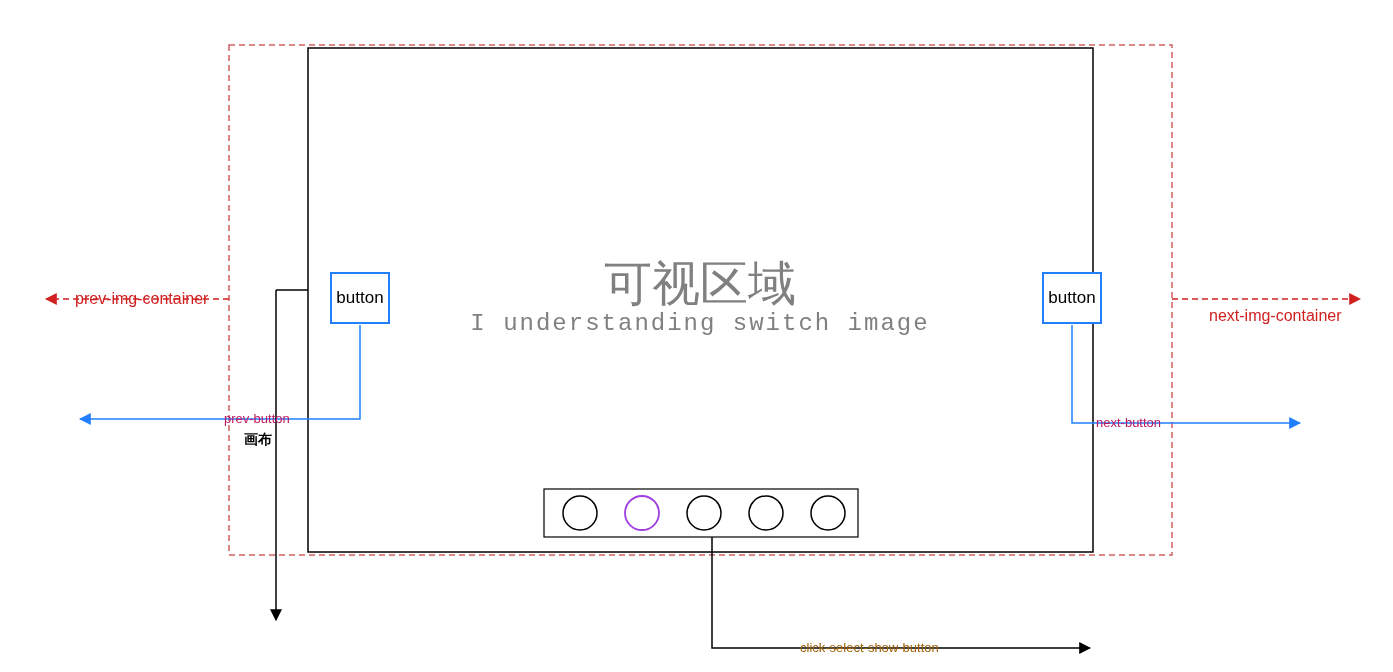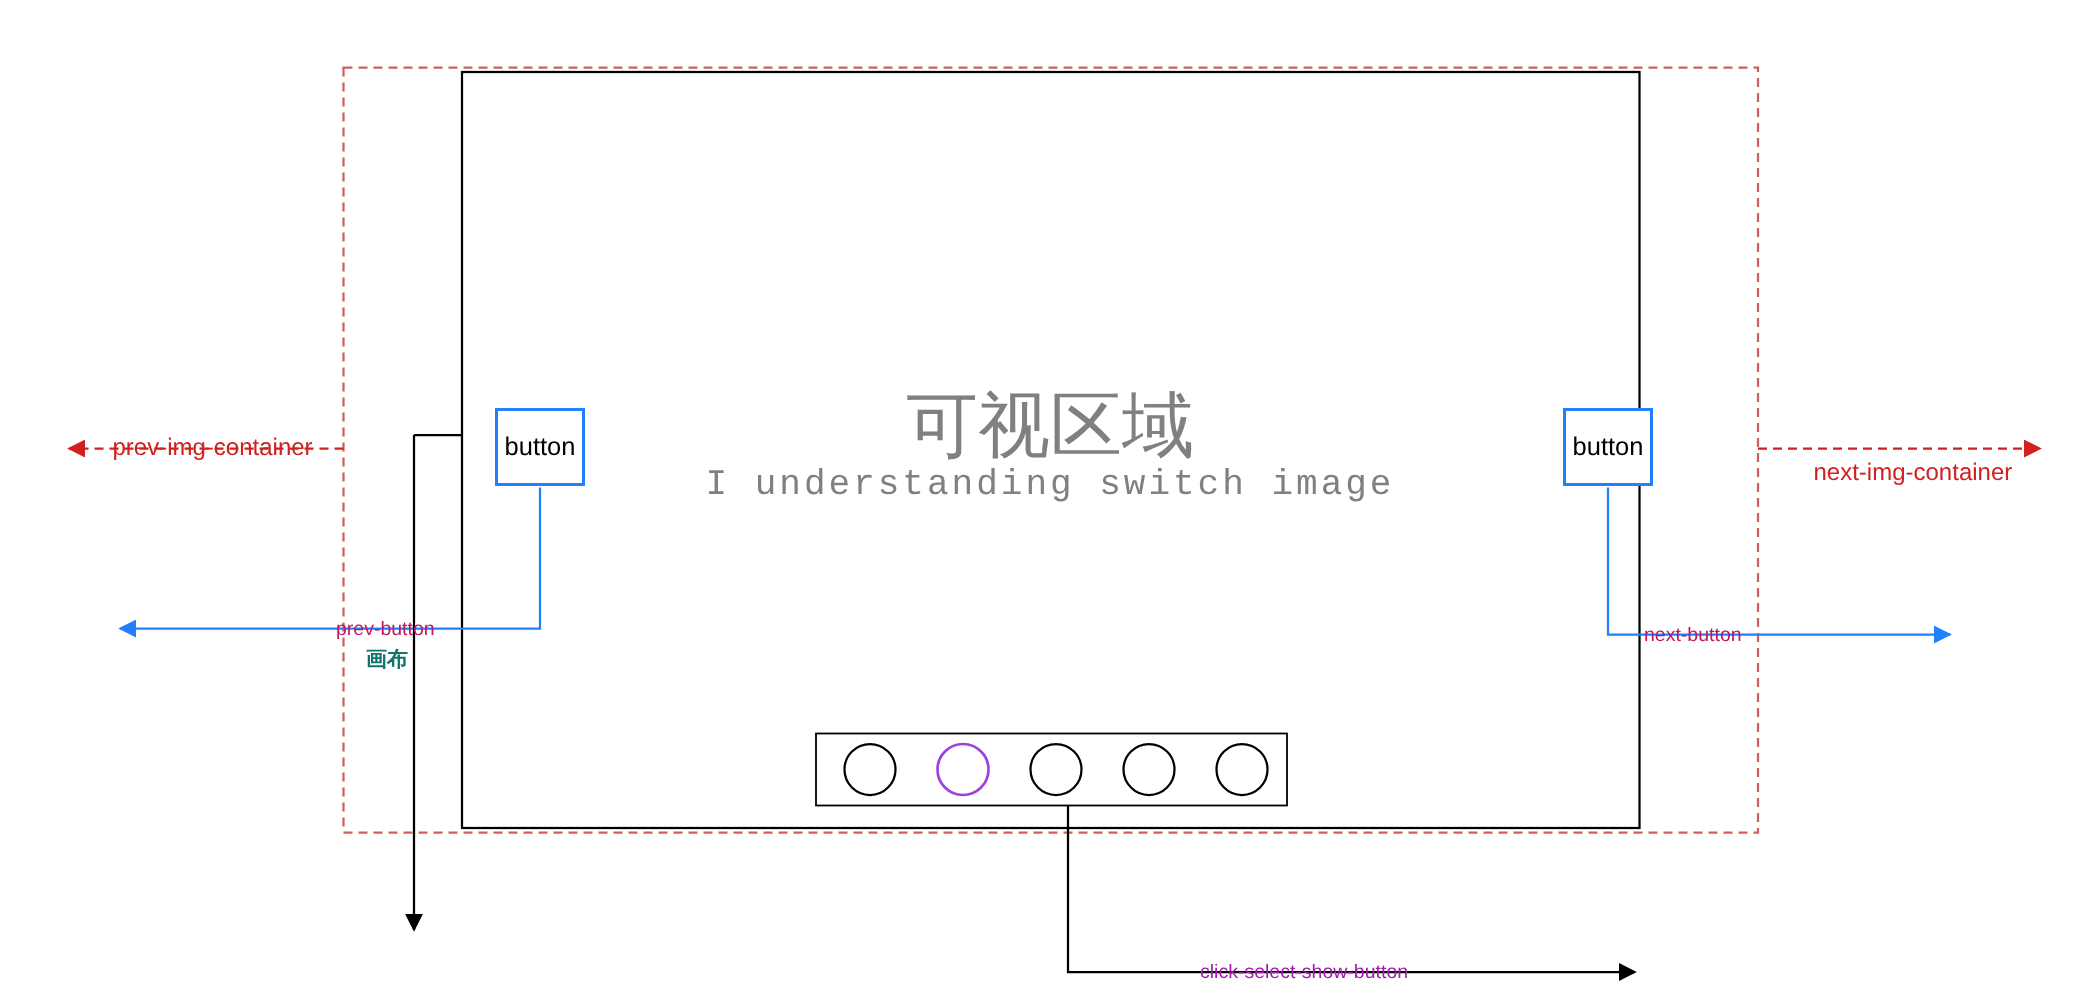--- a/index.html
+++ b/index.html
@@ -53,28 +53,28 @@
   .red-label {
     position: absolute;
     font-family: Arial, sans-serif;
     font-size: 16px;
     color: #d02020;
   }
   .black-label {
     position: absolute;
     font-family: Arial, sans-serif;
     font-size: 13px;
-    color: #a21caf;
+    color: #a16207;
   }
   .canvas-label {
     position: absolute;
     font-family: Liberation Serif, serif;
     font-size: 14px;
     font-weight: bold;
-    color: #0f766e;
+    color: #000000;
   }
 </style>
 </head>
 <body>
 
 <svg width="1393" height="672">
 
   <rect x="229" y="45" width="943" height="510" fill="none" stroke="#d06060" stroke-width="1.5" stroke-dasharray="6,4"></rect>
 
   <rect x="308" y="48" width="785" height="504" fill="none" stroke="#000000" stroke-width="1.5"></rect>

